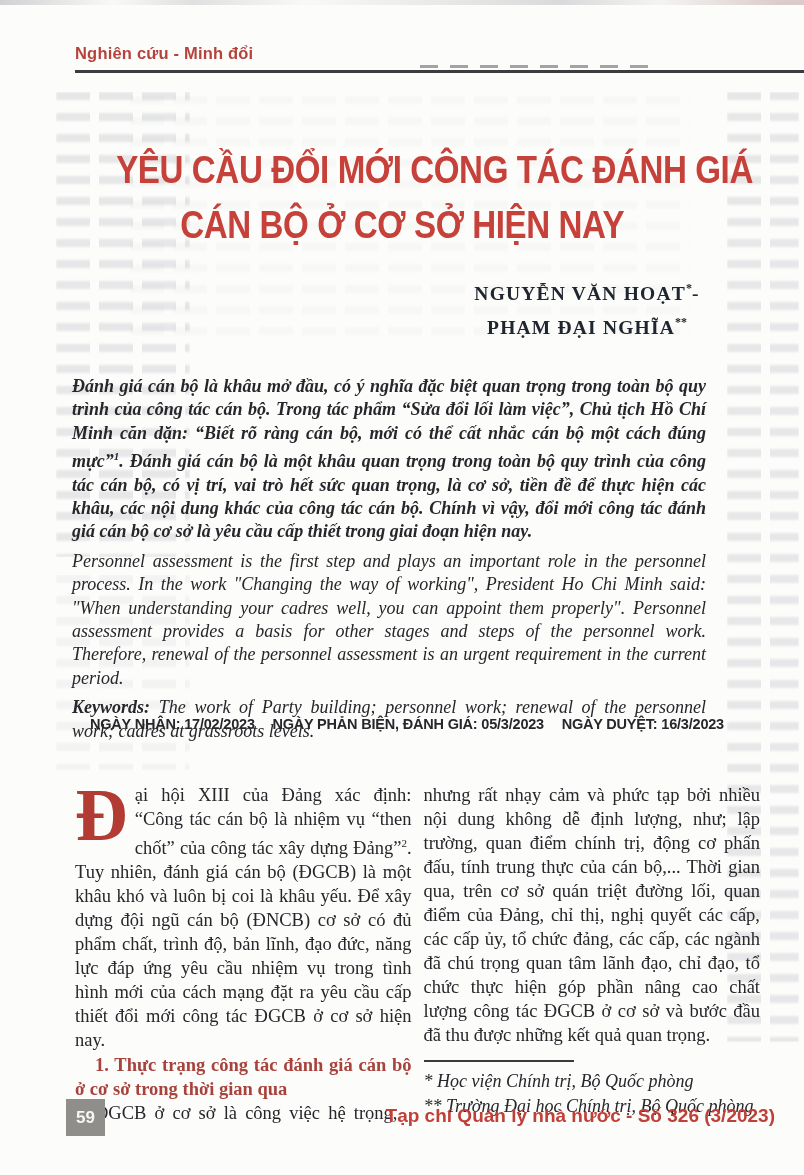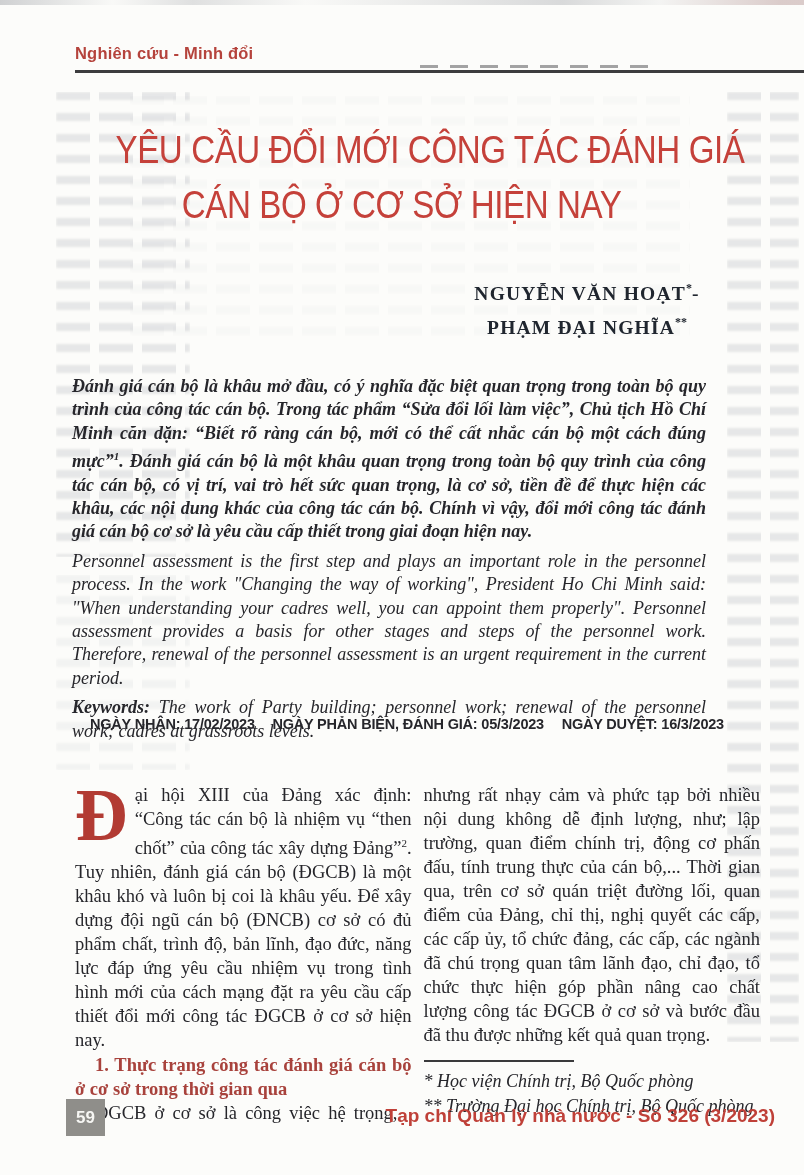--- a/index.html
+++ b/index.html
@@ -19,22 +19,22 @@
   .top-smudge{position:absolute;left:0;top:0;width:804px;height:5px;z-index:0;
     background:linear-gradient(90deg, rgba(90,95,105,.28), rgba(90,95,105,.02) 14%, rgba(90,95,105,.18) 24%, rgba(90,95,105,.02) 38%, rgba(90,95,105,.22) 70%, rgba(90,95,105,.05) 82%, rgba(120,60,60,.25) 97%);}
   .content{position:relative;z-index:2;}
   
   .masthead{position:absolute;left:75px;top:44px;font-family:"Liberation Sans","DejaVu Sans",sans-serif;
     font-weight:700;font-size:16.5px;color:#b5433c;letter-spacing:.2px;}
   .rule{position:absolute;left:75px;top:70px;width:729px;height:2.5px;background:#3c3c3e;}
   .rule-smudge{position:absolute;left:420px;top:65px;width:230px;height:3px;
     background:repeating-linear-gradient(90deg, rgba(55,55,58,.45) 0 18px, transparent 18px 30px);filter:blur(.6px);}
   
-  .title{position:absolute;left:60px;width:684px;top:122px;text-align:center;color:#c5413a;
-    font-family:"Liberation Sans","DejaVu Sans",sans-serif;font-weight:400;font-size:39px;line-height:55px;}
+  .title{position:absolute;left:60px;width:684px;top:142px;text-align:center;color:#c5413a;
+    font-family:"Liberation Sans","DejaVu Sans",sans-serif;font-weight:700;font-size:39px;line-height:55px;}
   .title .tline{display:inline-block;transform:scaleX(.85);transform-origin:center;white-space:nowrap;letter-spacing:-.5px;}
   
   .authors{position:absolute;right:72px;top:274px;width:290px;text-align:center;
     font-weight:700;font-size:19.5px;letter-spacing:1.2px;color:#20262f;line-height:29px;}
   .authors sup{font-size:12px;letter-spacing:0;}
   
   .abstract{position:absolute;left:72px;top:375px;width:634px;font-size:18px;line-height:23.4px;text-align:justify;}
   .abstract sup{font-size:11px;}
   .abs-vi{font-weight:700;font-style:italic;margin:0;}
   .abs-tukhoa{font-style:italic;margin:0;font-weight:400;}

